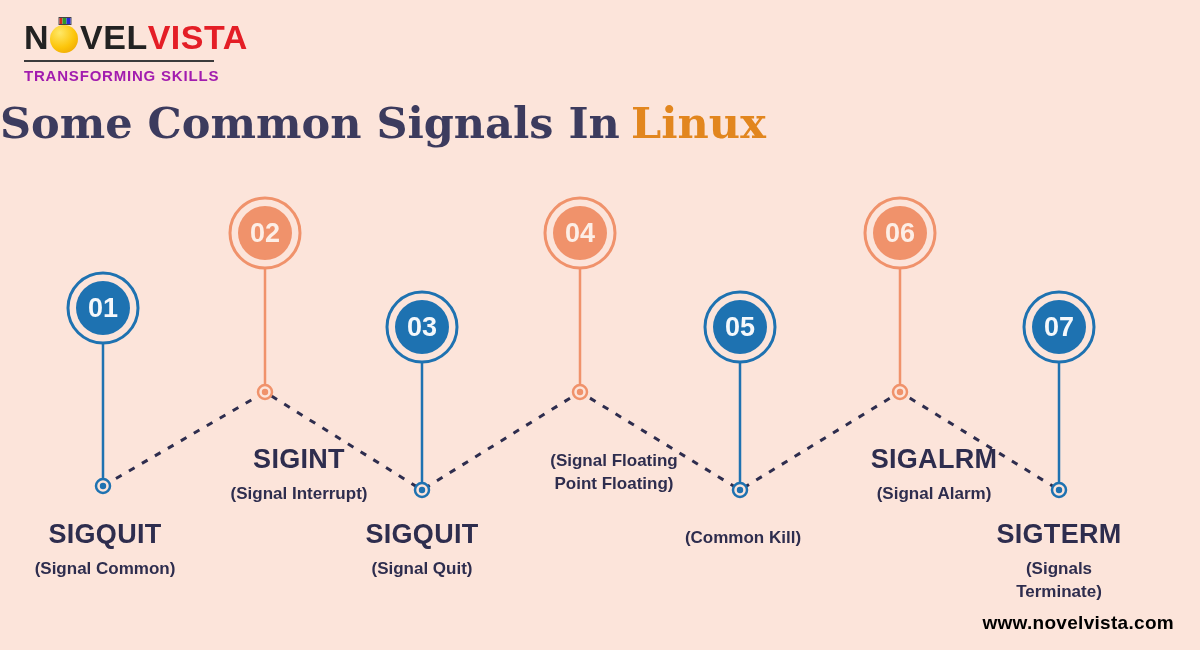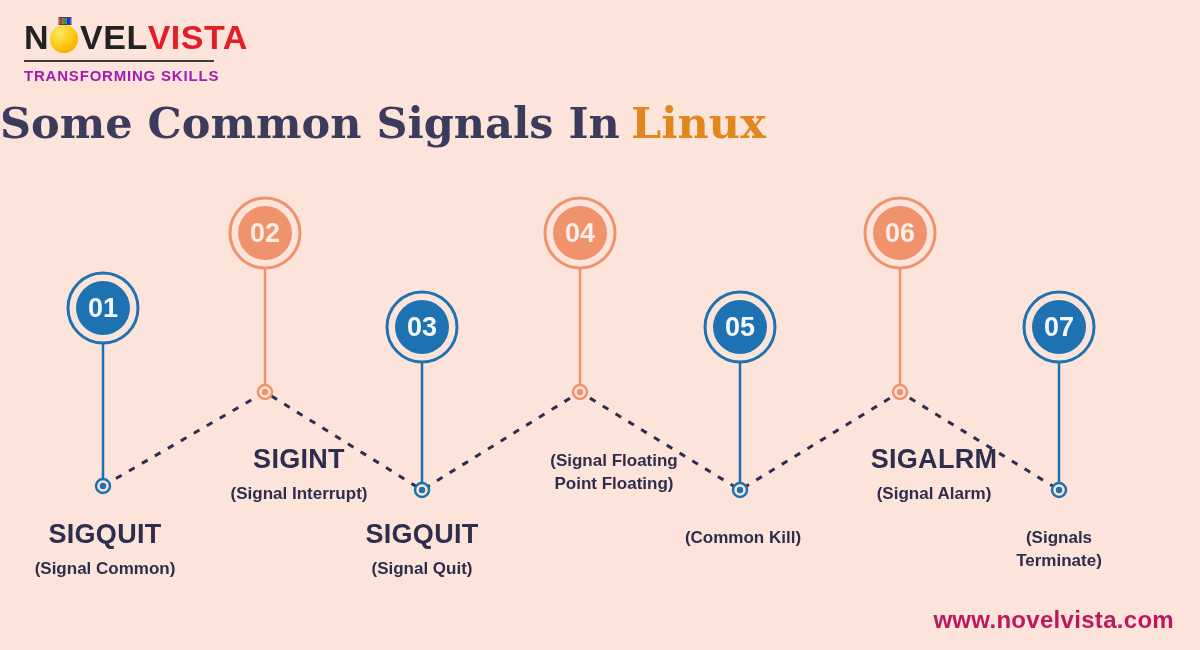--- a/index.html
+++ b/index.html
@@ -56,21 +56,21 @@
   .pos-3 { left:422px; }
   .pos-4 { left:580px; }
   .pos-5 { left:743px; }
   .pos-6 { left:900px; }
   .pos-7 { left:1059px; }
   .pos-4 .desc { width:158px; margin:6px auto 0; }
 
   
   .footer {
     position:absolute; right:26px; bottom:16px;
-    font-size:24px; font-weight:700; color:#be185d; letter-spacing:.3px;
+    font-size:19px; font-weight:700; color:#000000; letter-spacing:.3px;
   }
 </style>
 </head>
 <body>
 
 <div class="logo">
   <div class="logo-row">
     <span>N</span>
     <span class="logo-o">
       <span class="ribbon">
@@ -175,16 +175,17 @@
   <div class="desc">(Signal Floating Point Floating)</div>
 </div>
 <div class="label label-bottom pos-5">
   <div class="desc">(Common Kill)</div>
 </div>
 <div class="label label-top pos-6">
   <div class="name">SIGALRM</div>
   <div class="desc">(Signal Alarm)</div>
 </div>
 <div class="label label-bottom pos-7">
+  <div class="name">SIGTERM</div>
   <div class="desc">(Signals Terminate)</div>
 </div>
 
 <div class="footer">www.novelvista.com</div>
 
 </body></html>

